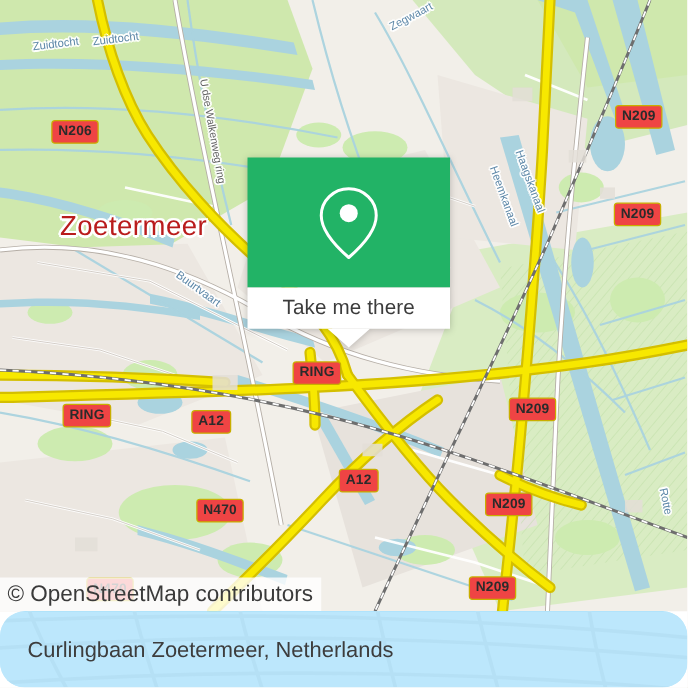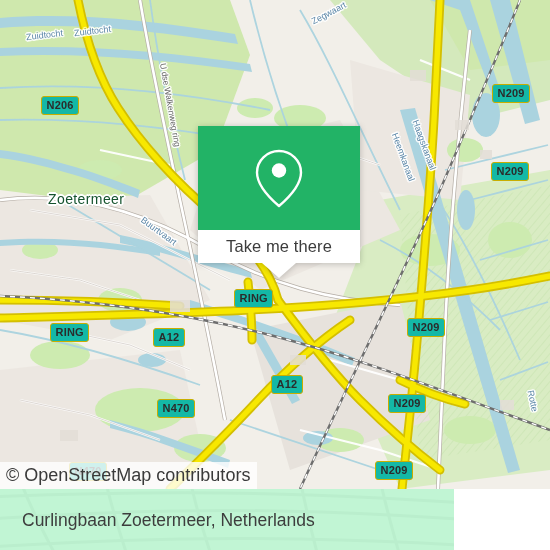--- a/index.html
+++ b/index.html
@@ -28,47 +28,46 @@
   }
   #map svg { display: block; }
 
   .maplabel {
     position: absolute;
     color: #3b3b3b;
     white-space: nowrap;
     pointer-events: none;
   }
   .city-label {
-    font-size: 14px;
-    color: #14532d;
+    font-size: 22px;
+    color: #b91c1c;
     letter-spacing: .4px;
     text-shadow:
       2px 0 #fff, -2px 0 #fff, 0 2px #fff, 0 -2px #fff,
       1.4px 1.4px #fff, -1.4px 1.4px #fff, 1.4px -1.4px #fff, -1.4px -1.4px #fff;
-    margin-top: 23px;
   }
   .water-label {
     font-size: 9px;
     color: #5c87a8;
     text-shadow:
       1.5px 0 #fff, -1.5px 0 #fff, 0 1.5px #fff, 0 -1.5px #fff,
       1px 1px #fff, -1px 1px #fff, 1px -1px #fff, -1px -1px #fff;
   }
   .street-label {
     font-size: 8.5px;
     color: #646464;
     text-shadow:
       1.5px 0 #fff, -1.5px 0 #fff, 0 1.5px #fff, 0 -1.5px #fff,
       1px 1px #fff, -1px 1px #fff, 1px -1px #fff, -1px -1px #fff;
   }
 
   
   .shield {
     position: absolute;
-    background: #14b8a6;
+    background: #ef4444;
     border: 1.4px solid #c9ae00;
     border-radius: 3px;
     color: #2b2b2b;
     font-size: 11px;
     font-weight: bold;
     line-height: 1;
     padding: 2.5px 4.5px 3.5px 4.5px;
     letter-spacing: .2px;
     white-space: nowrap;
   }
@@ -119,23 +118,24 @@
     width: 0; height: 0;
     border-left: 17px solid transparent;
     border-right: 17px solid transparent;
     border-top: 15px solid #ffffff;
   }
 
   
   #footer {
     position: absolute;
     left: 0; top: 489px;
-    width: 454px; height: 61px;
-    background: #86efac;
+    width: 550px; height: 61px;
+    background: #7dd3fc;
     overflow: hidden;
+    border-radius: 20px;
   }
   #footer-bg { position: absolute; left: 0; top: 0; opacity: .5; }
   #footer-title {
     position: absolute;
     left: 22px; top: 50%;
     transform: translateY(-50%);
     font-size: 17.5px;
     color: #3d3d3d;
     white-space: nowrap;
   }

